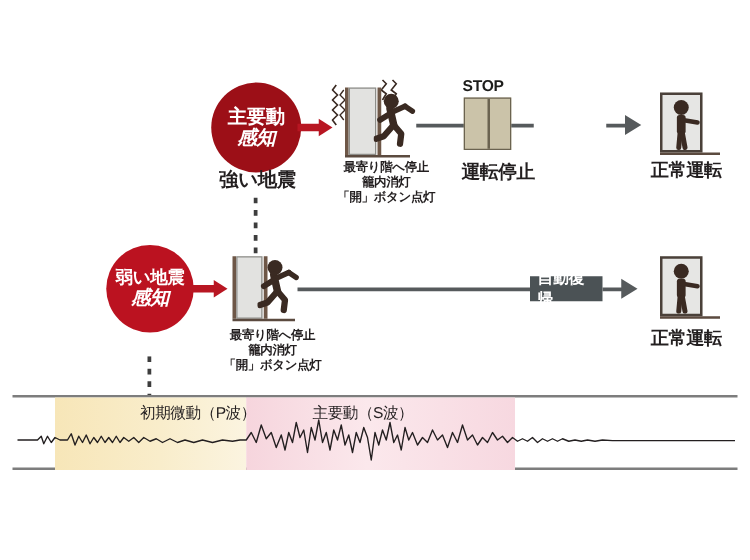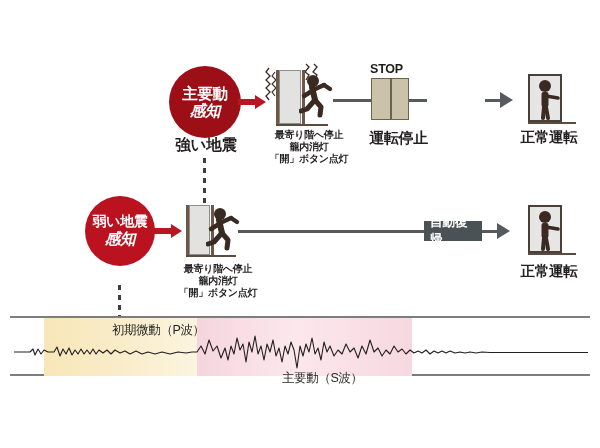--- a/index.html
+++ b/index.html
@@ -369,16 +369,16 @@
                L293 40 L296 28 L299 36 L302 22 L305 38 L308 32 L311 44 L314 26
                L317 36 L320 30 L324 40 L328 34 L332 38 L336 28 L340 36 L344 32
                L348 42 L352 30 L356 38 L360 24 L364 36 L368 32 L372 40 L376 34
                L380 38 L384 30 L388 36 L392 33 L396 38 L400 34 L404 37 L408 35
                L412 37 L416 34 L420 38 L424 35 L428 37 L432 35 L436 37 L440 35
                L445 37 L450 36 L455 37 L460 36 L466 37 L472 36 L480 36.5
                L500 36.5 L540 36.5 L578 36.5"></path>
     </svg>
 
     <div class="wave-label" style="left:62px; top:6px;margin-left:40px;">初期微動（P波）</div>
-    <div class="wave-label" style="left:272px; top:6px;margin-top:48px;">主要動（S波）</div>
+    <div class="wave-label" style="left:240px; top:6px;">主要動（S波）</div>
   </div>
 
 </div>
 
 </body></html>

